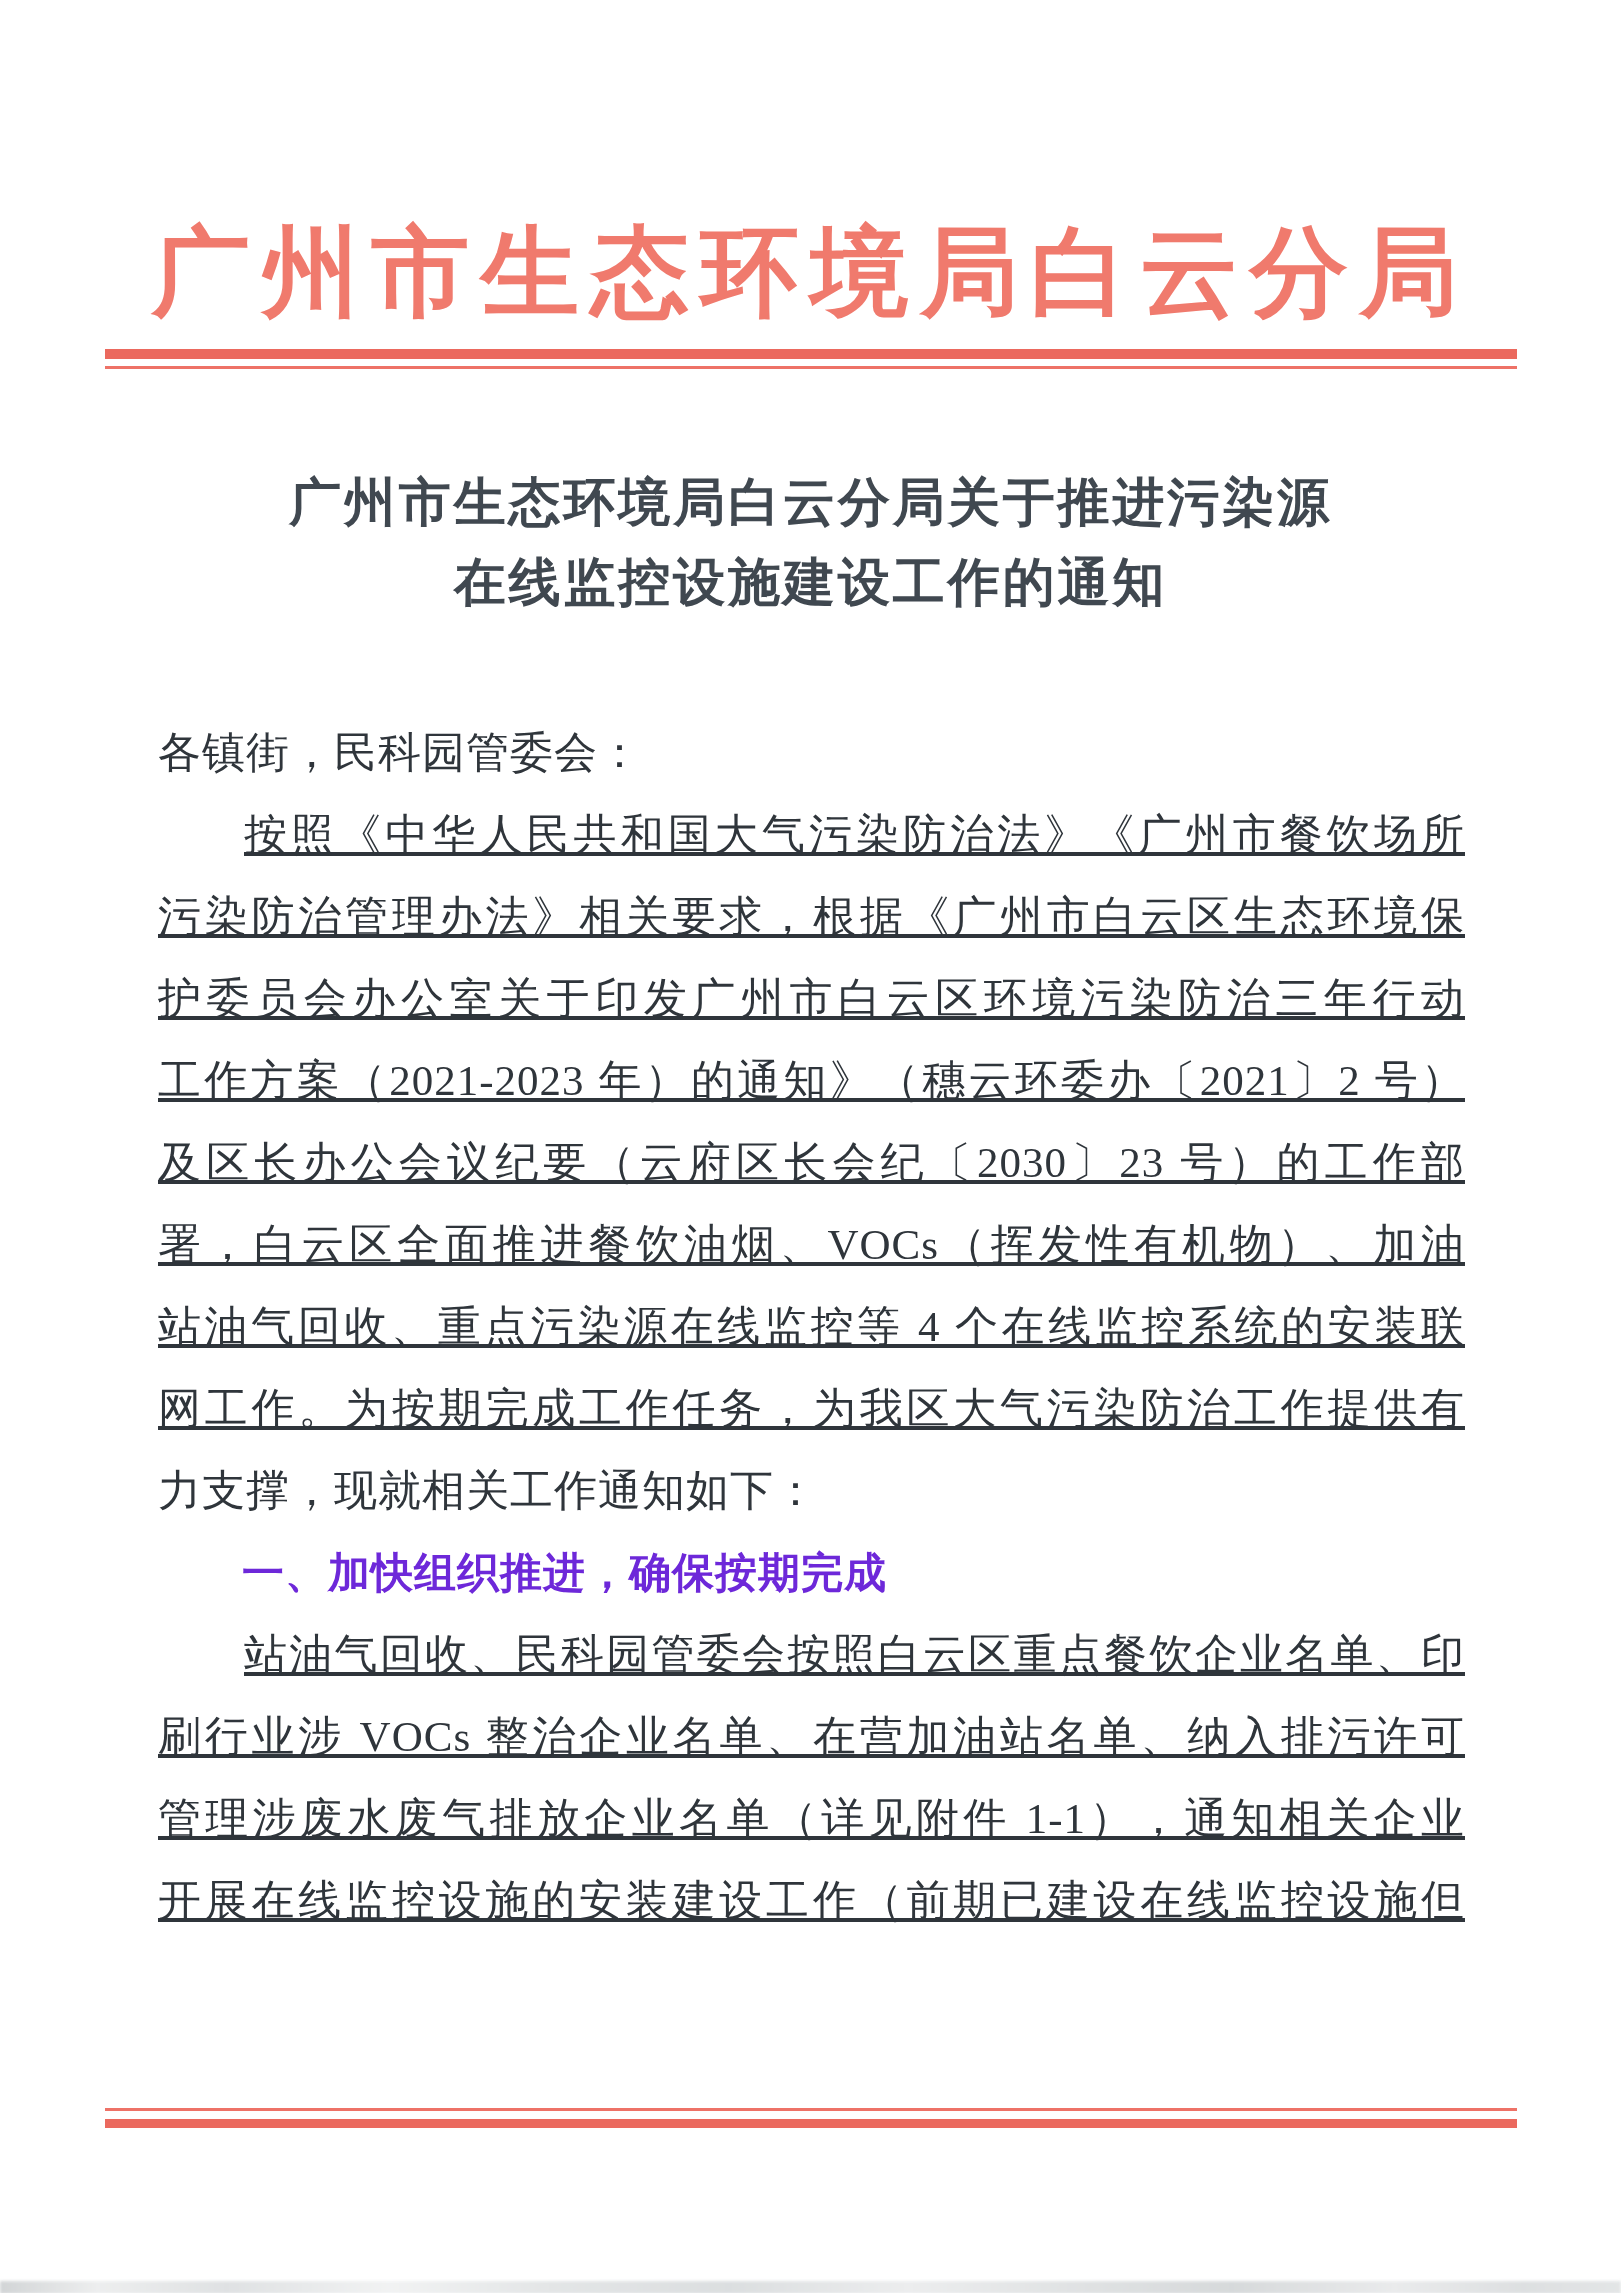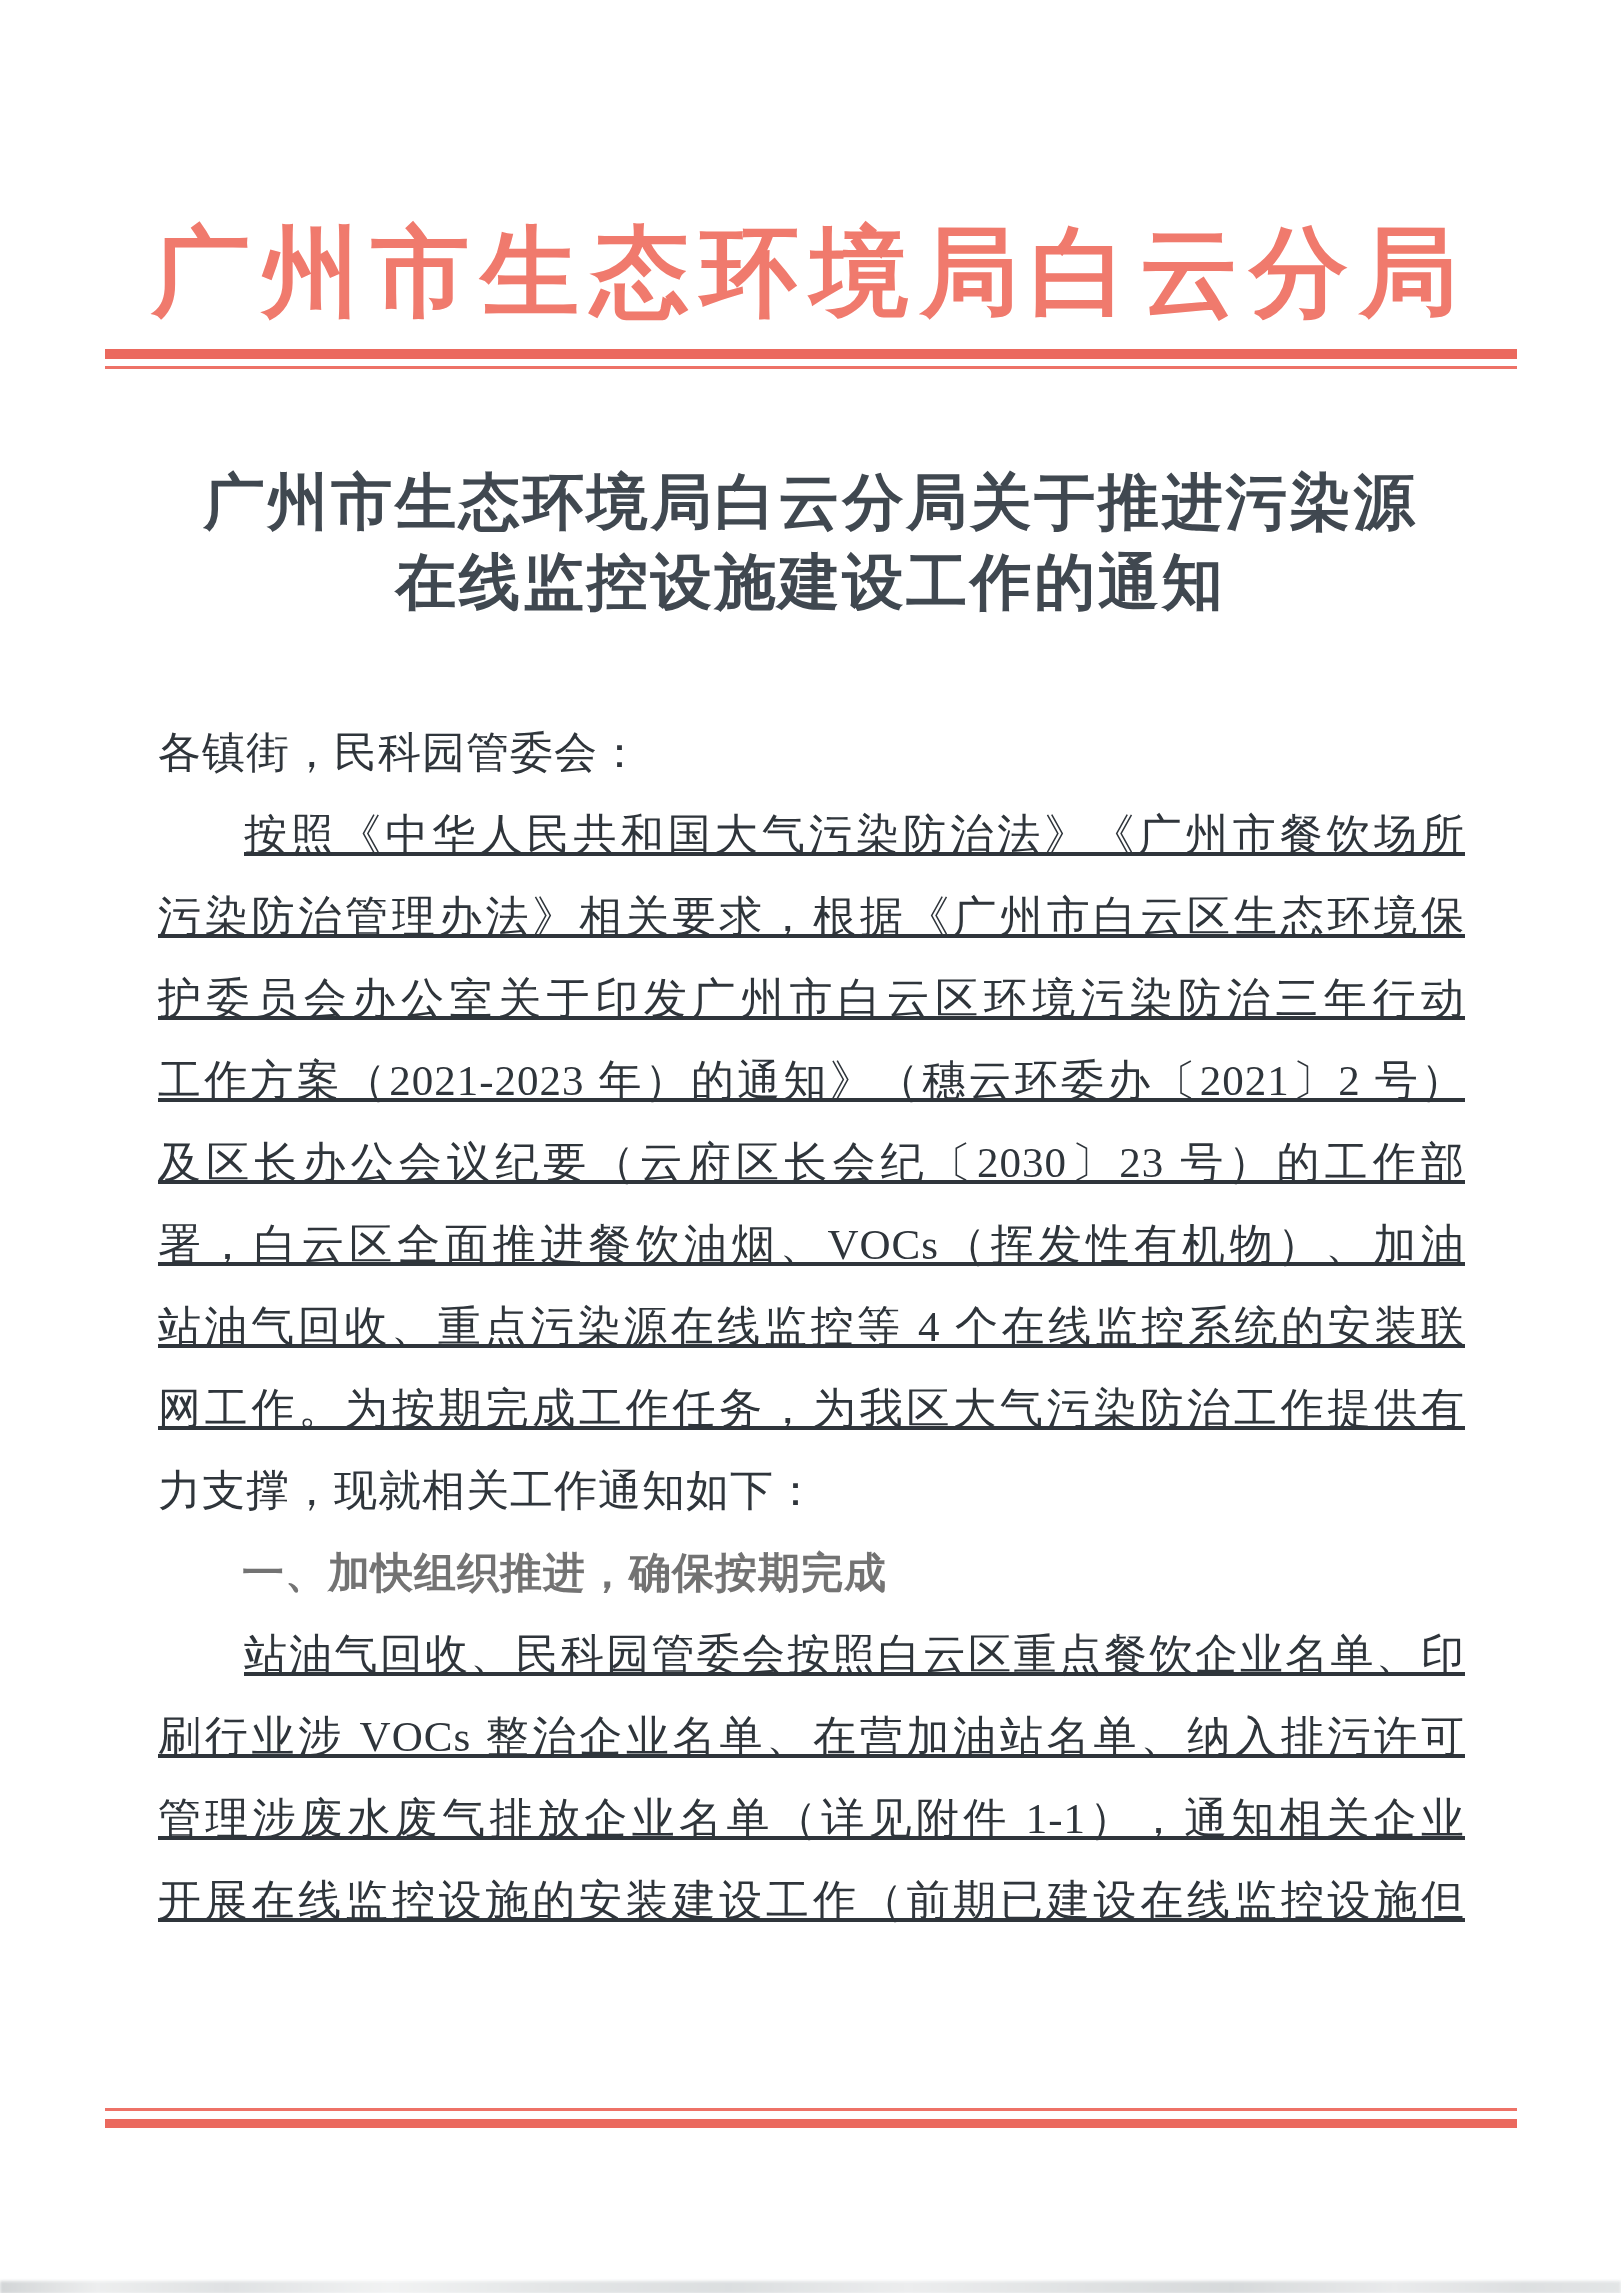--- a/index.html
+++ b/index.html
@@ -41,21 +41,21 @@
 
   
   .doc-title {
     position: absolute;
     top: 463px;
     left: 0;
     width: 100%;
     text-align: center;
     color: #404850;
     font-weight: bold;
-    font-size: 61px;
+    font-size: 52px;
     line-height: 80px;
     letter-spacing: 2.9px;
   }
 
   
   .body-text {
     position: absolute;
     top: 712px;
     left: 158px;
     width: 1307px;
@@ -64,21 +64,21 @@
     color: #2f353b;
     letter-spacing: 1px;
   }
   .line { height: 82px; white-space: nowrap; }
   .fill { white-space: normal; text-align: justify; text-align-last: justify; text-decoration: underline; }
   .indent { text-indent: 2em; }
   .bold-heading {
     font-family: "Liberation Sans", "DejaVu Sans", sans-serif;
     font-weight: bold;
     font-size: 42px;
-    color: #737373;
+    color: #6d28d9;
   }
 
   
   .artifact {
     position: absolute;
     bottom: 0;
     left: 0;
     width: 100%;
     height: 12.7px;
     opacity: 0.55;

